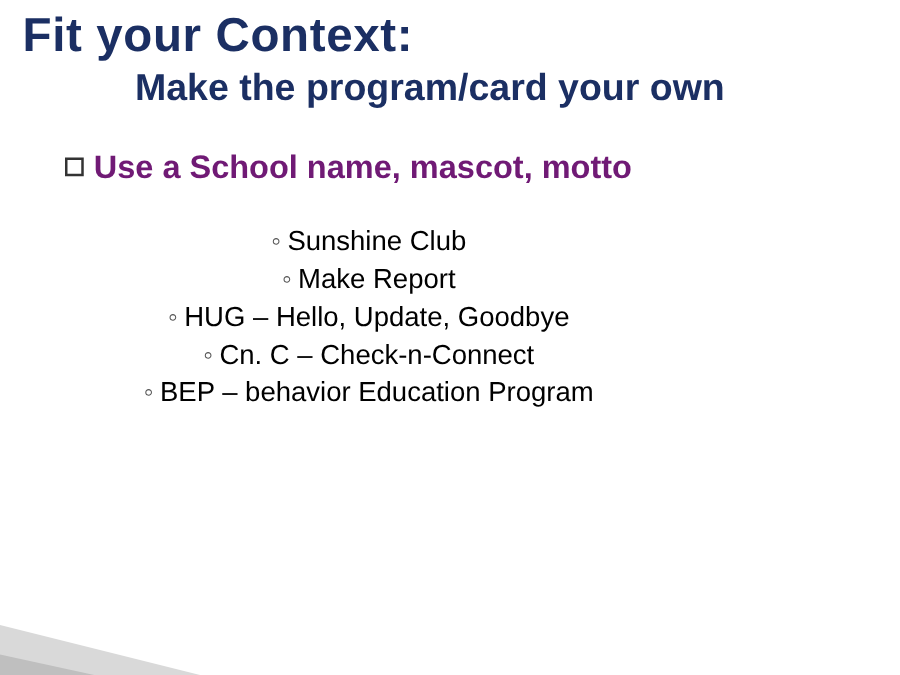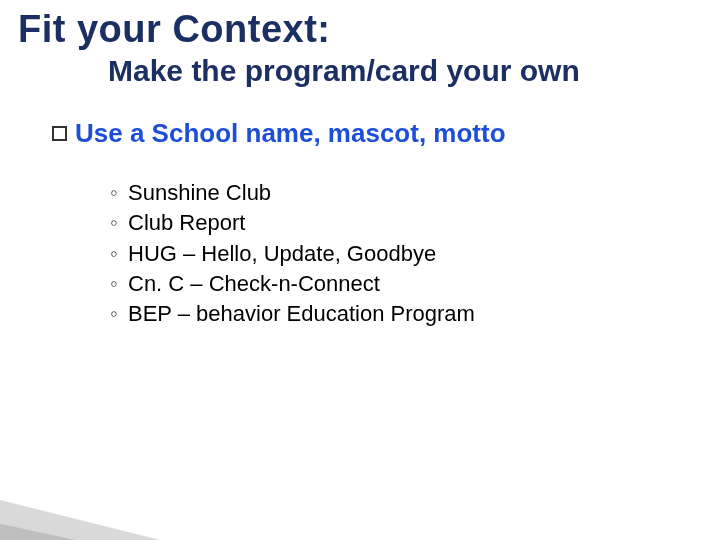--- a/index.html
+++ b/index.html
@@ -35,38 +35,39 @@
     font-size: 30px;
     font-weight: 700;
     color: #1b2f63;
   }
   .level1 {
     position: absolute;
     left: 52px;
     top: 118px;
     font-size: 26px;
     font-weight: 700;
-    color: #1d4ed8;
+    color: #701a75;
   }
   .box-bullet {
     display: inline-block;
     width: 15px;
     height: 15px;
     border: 2px solid #333;
     margin-right: 8px;
     vertical-align: 1px;
     box-sizing: border-box;
   }
   .sublist {
     position: absolute;
     left: 110px;
     top: 178px;
     font-size: 22px;
     color: #000;
     line-height: 1.38;
+    text-align: center;
   }
   .sub-item {
     margin: 0;
   }
   .sub-bullet {
     display: inline-block;
     width: 18px;
     color: #555;
   }
   .wedge {
@@ -93,21 +94,21 @@
 
   <div class="level1">
     <span class="box-bullet"></span><span>Use a School name, mascot, motto</span>
   </div>
 
   <div class="sublist">
     <div class="sub-item">
       <span class="sub-bullet">◦</span><span>Sunshine Club</span>
     </div>
     <div class="sub-item">
-      <span class="sub-bullet">◦</span><span>Club Report</span>
+      <span class="sub-bullet">◦</span><span>Make Report</span>
     </div>
     <div class="sub-item">
       <span class="sub-bullet">◦</span><span>HUG – Hello, Update, Goodbye</span>
     </div>
     <div class="sub-item">
       <span class="sub-bullet">◦</span><span>Cn. C – Check-n-Connect</span>
     </div>
     <div class="sub-item">
       <span class="sub-bullet">◦</span><span>BEP – behavior Education Program</span>
     </div>

